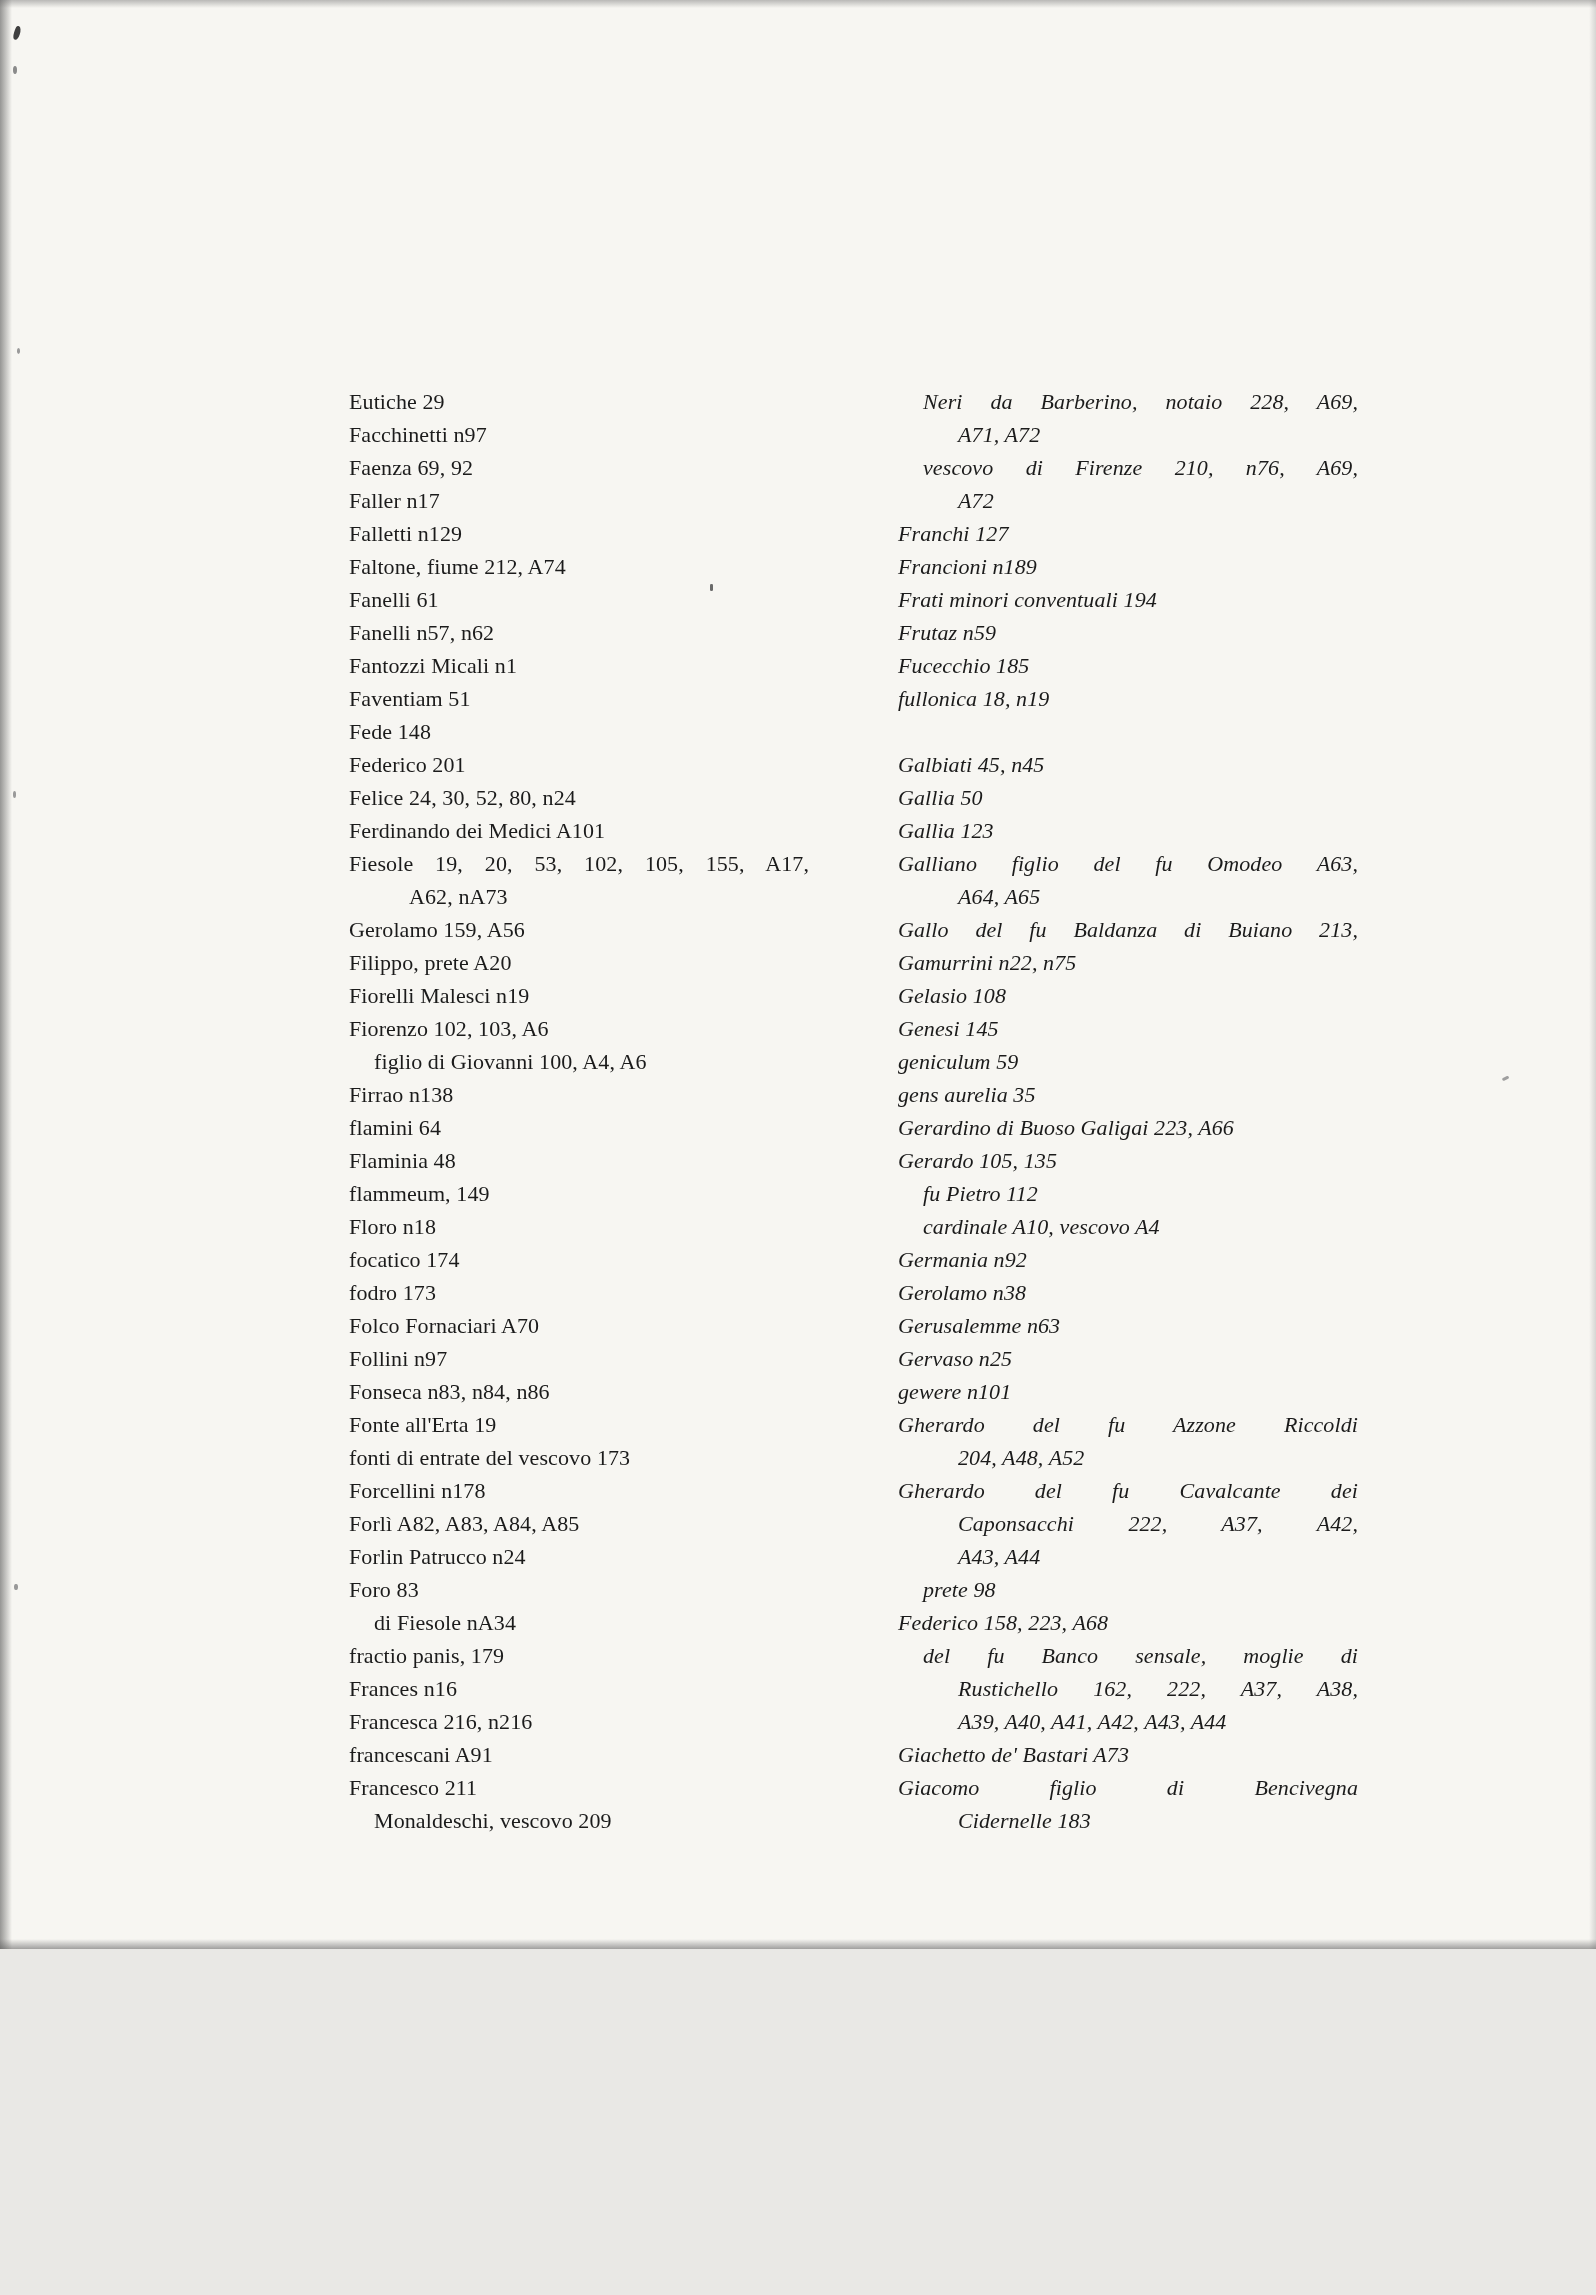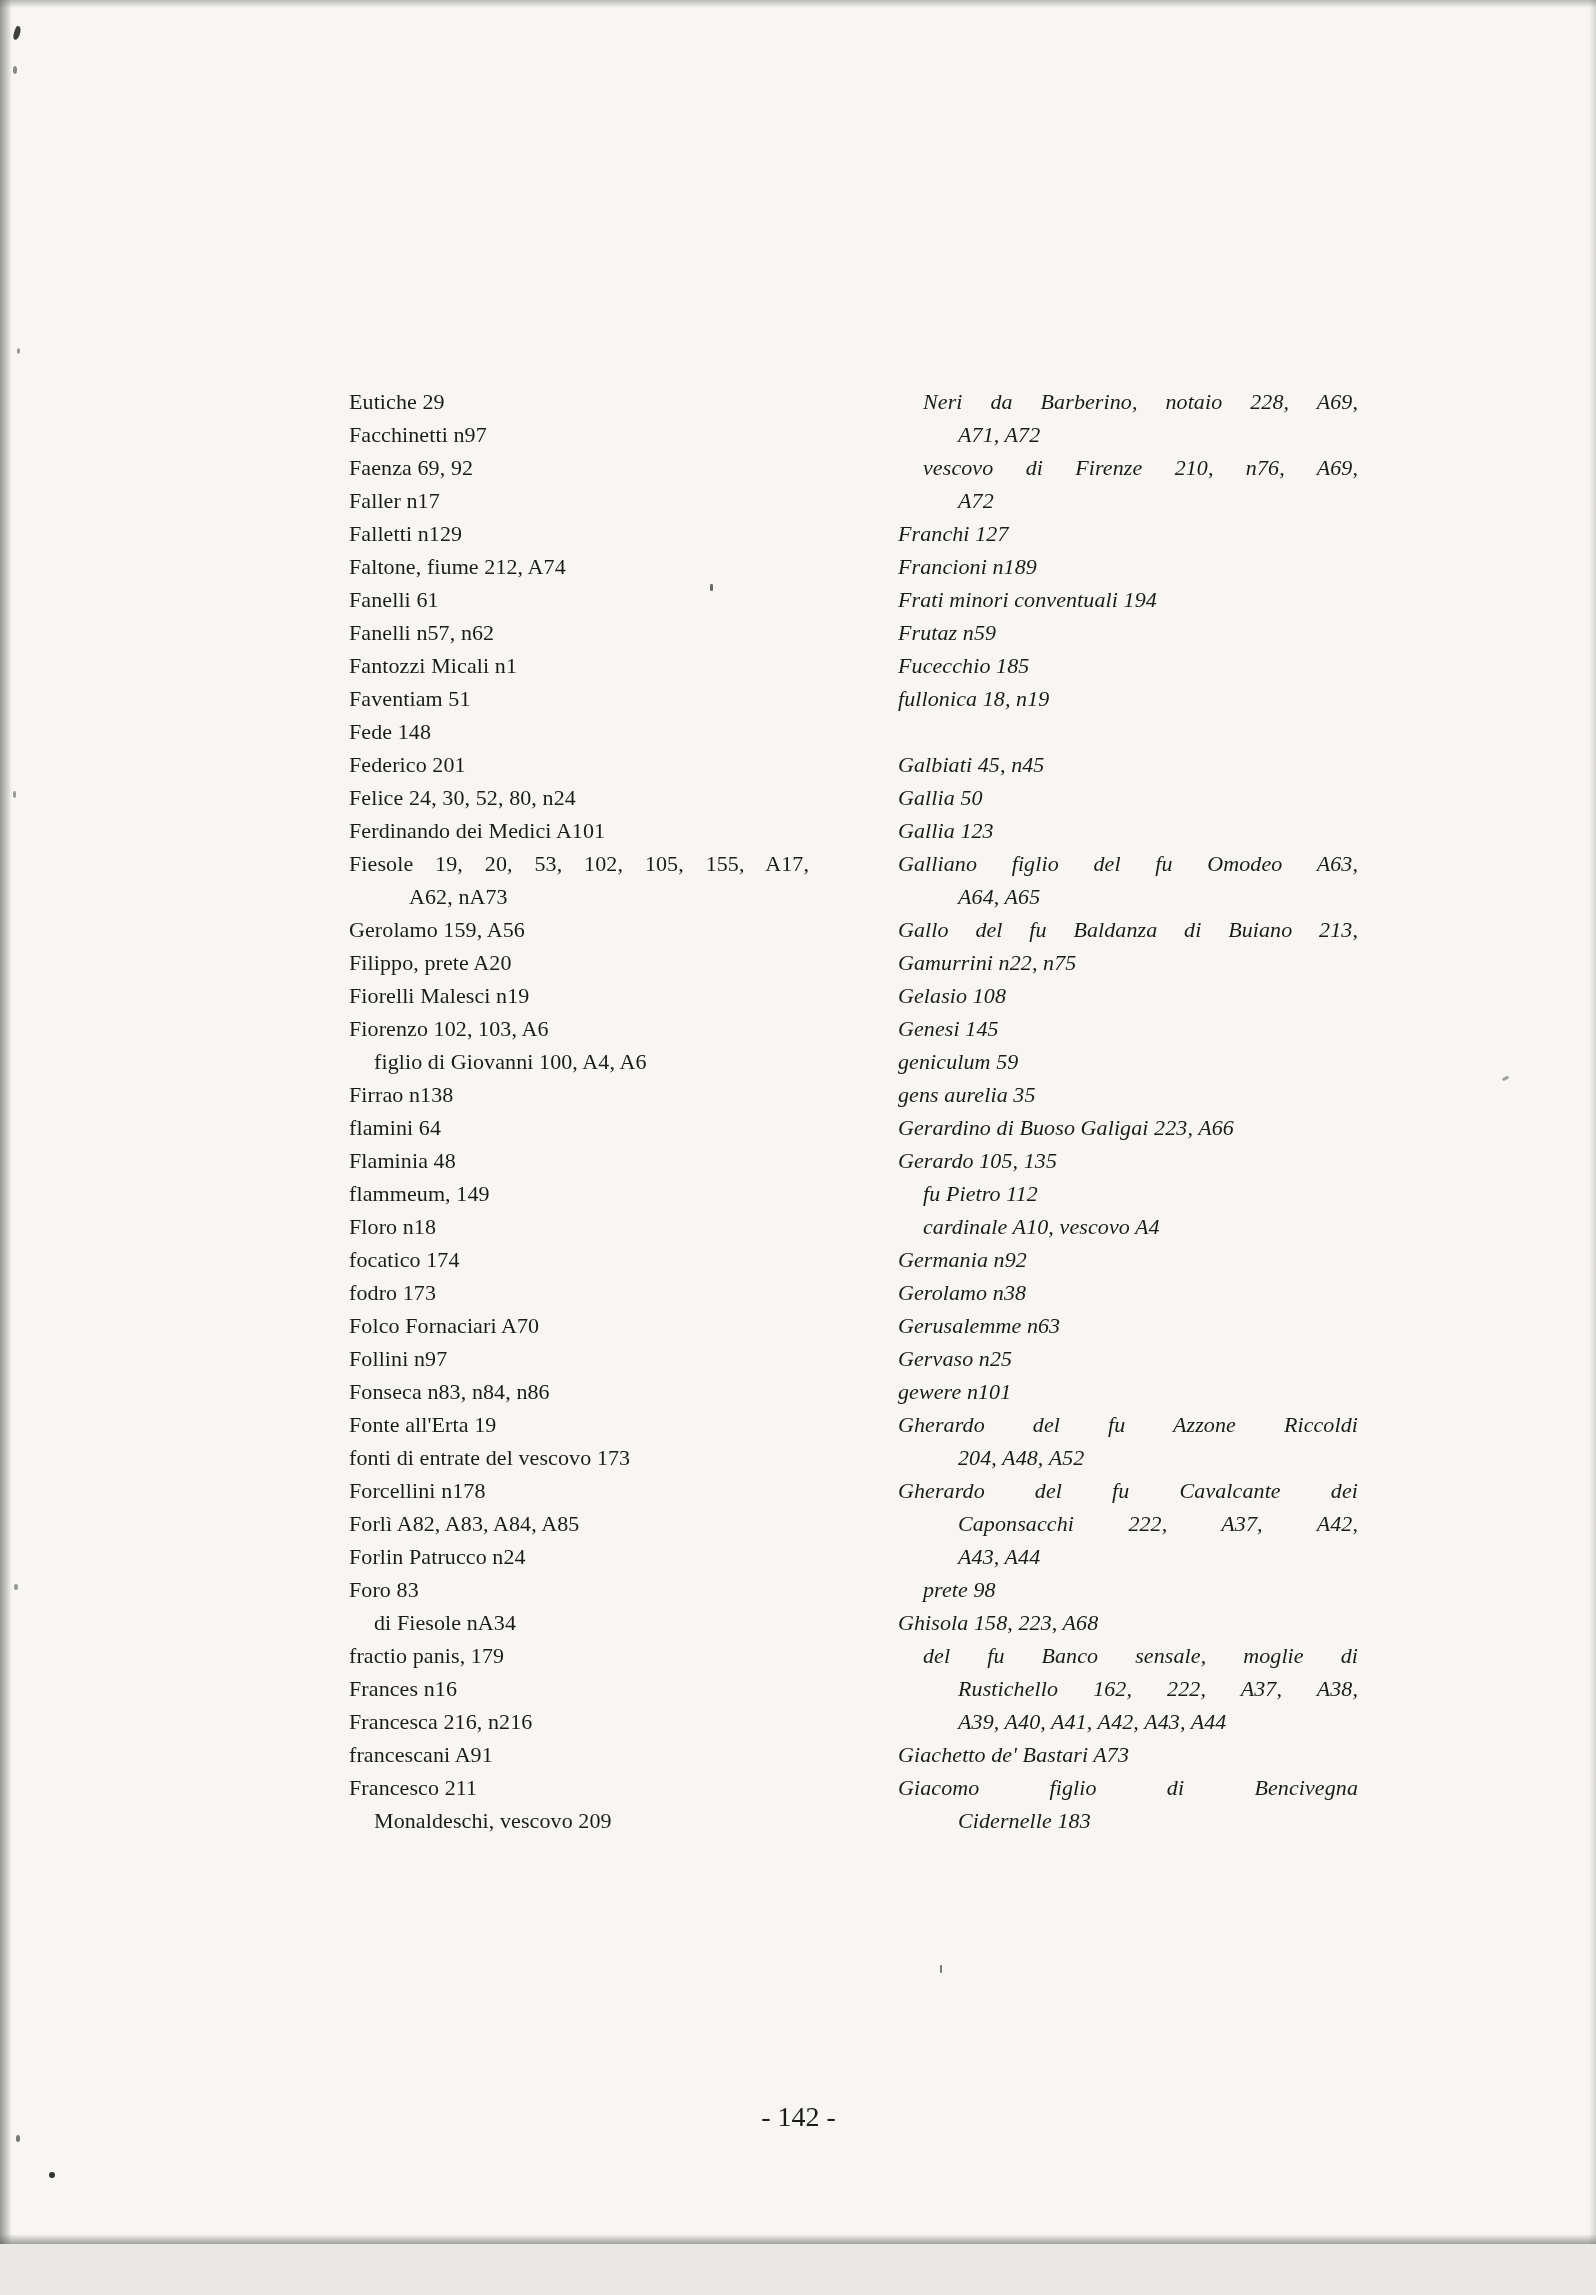--- a/index.html
+++ b/index.html
@@ -3,21 +3,21 @@
 <meta charset="utf-8">
 <style>
   html, body {
     margin: 0;
     padding: 0;
     background: #e9e8e5;
   }
   .page {
     position: relative;
     width: 1597px;
-    height: 2244px;
+    height: 1949px;
     background: #f7f6f2;
     overflow: hidden;
     font-family: "Liberation Serif", "DejaVu Serif", serif;
     color: #1b1b1b;
   }
   
   .edge {
     position: absolute;
     pointer-events: none;
   }
@@ -166,21 +166,21 @@
       <div class="line ind0">Gerolamo n38</div>
       <div class="line ind0">Gerusalemme n63</div>
       <div class="line ind0">Gervaso n25</div>
       <div class="line ind0">gewere n101</div>
       <div class="line ind0 just">Gherardo del fu Azzone Riccoldi</div>
       <div class="line ind2">204, A48, A52</div>
       <div class="line ind0 just">Gherardo del fu Cavalcante dei</div>
       <div class="line ind2 just">Caponsacchi 222, A37, A42,</div>
       <div class="line ind2">A43, A44</div>
       <div class="line ind1">prete 98</div>
-      <div class="line ind0">Ghisola 158, 223, A68</div>
+      <div class="line ind0">Federico 158, 223, A68</div>
       <div class="line ind1 just">del fu Banco sensale, moglie di</div>
       <div class="line ind2 just">Rustichello 162, 222, A37, A38,</div>
       <div class="line ind2">A39, A40, A41, A42, A43, A44</div>
       <div class="line ind0">Giachetto de' Bastari A73</div>
       <div class="line ind0 just">Giacomo figlio di Bencivegna</div>
       <div class="line ind2">Cidernelle 183</div>
     </div>
 
   <div class="pageno">- 142 -</div>
 

